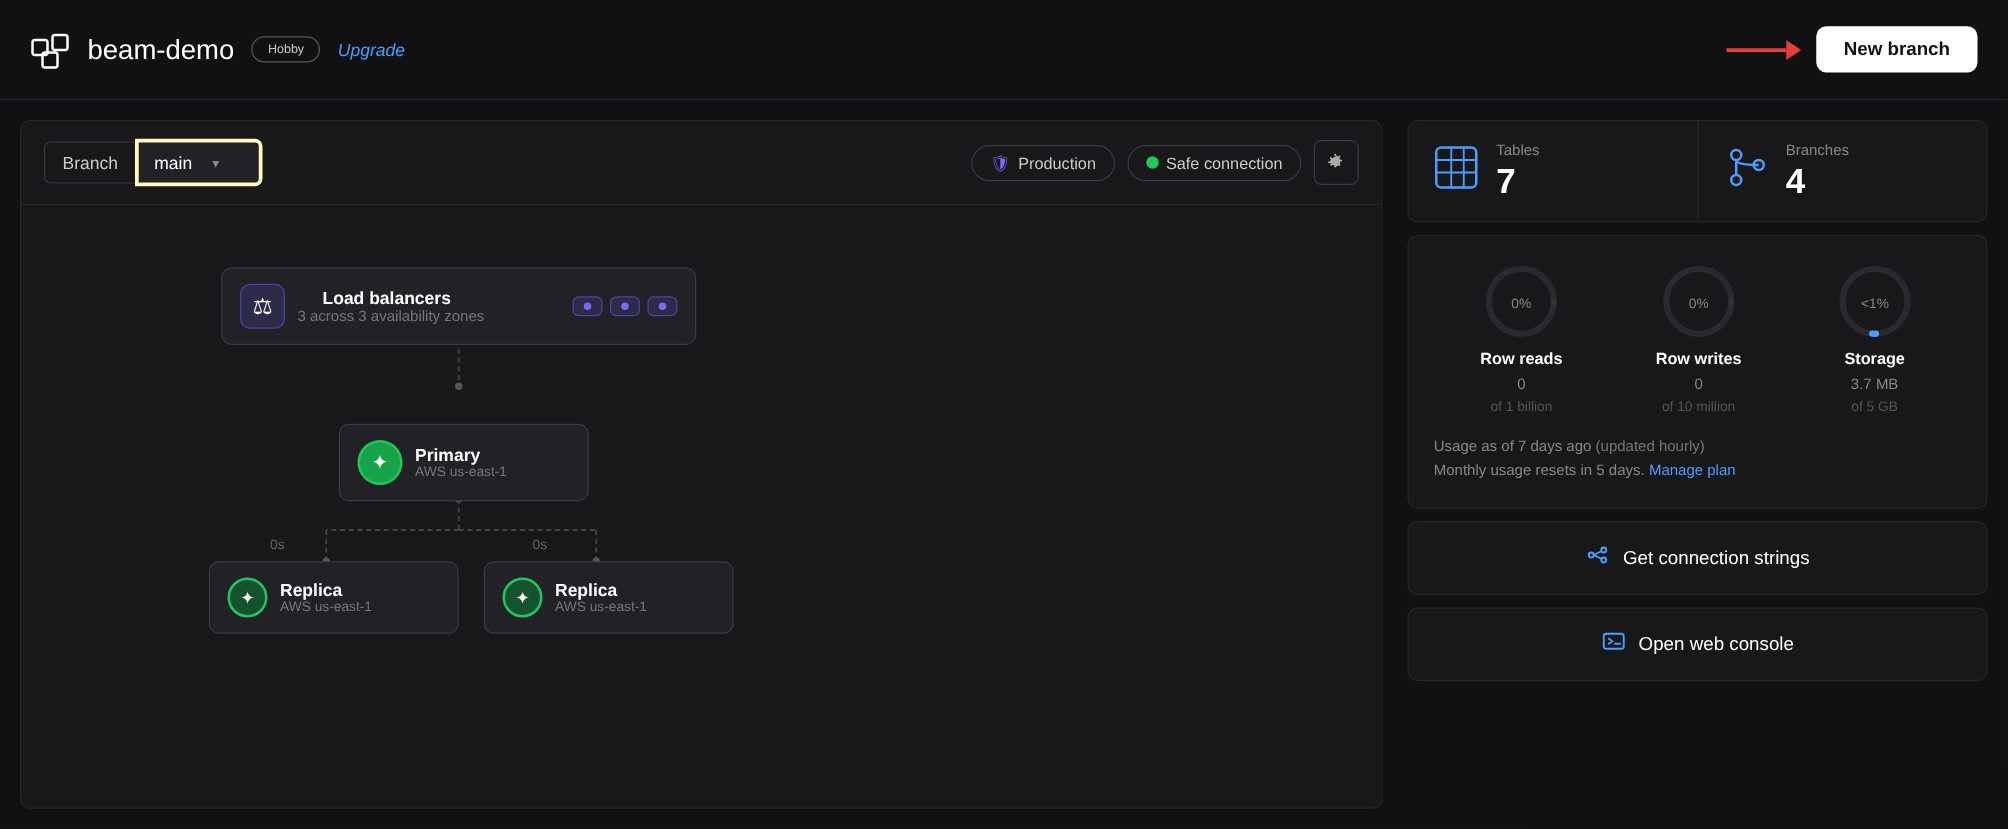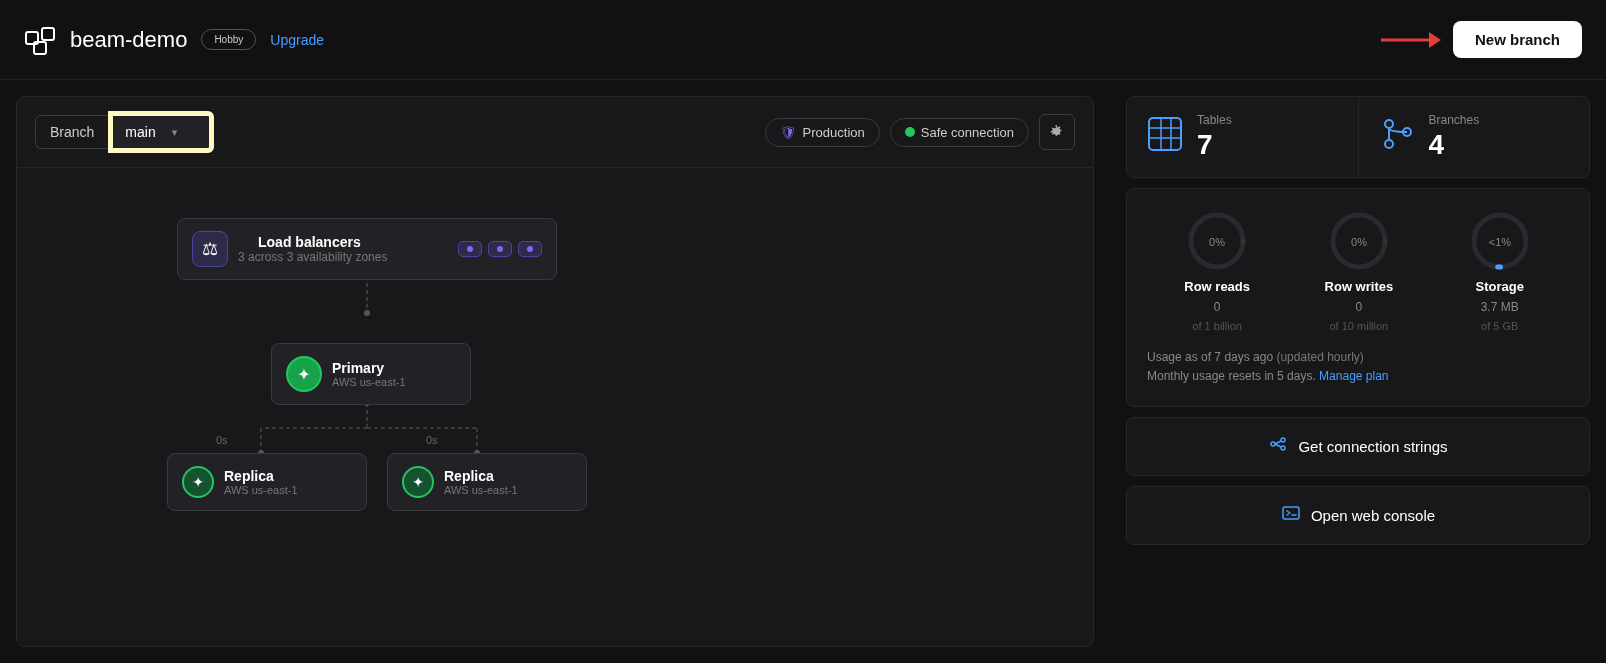--- a/index.html
+++ b/index.html
@@ -41,20 +41,21 @@
       border-radius: 20px;
       padding: 4px 12px;
       font-size: 10px;
       color: #ccc;
     }
     .upgrade-link {
       color: #4a9eff;
       font-size: 14px;
       text-decoration: none;
       cursor: pointer;
+      font-style: italic;
     }
     .new-branch-btn {
       background: #fff;
       color: #111;
       border: none;
       border-radius: 8px;
       padding: 10px 22px;
       font-size: 15px;
       font-weight: 600;
       cursor: pointer;
@@ -62,21 +63,21 @@
     .header-right {
       display: flex;
       align-items: center;
       gap: 12px;
     }
 
     
     .main-content {
       display: flex;
       height: calc(663px - 80px);
-      gap: 16px;
+      gap: 4px;
     }
 
     
     .left-panel {
       flex: 1;
       background: #18181b;
       border: 1px solid #27272a;
       margin: 16px;
       border-radius: 8px;
       overflow: hidden;
@@ -100,21 +101,21 @@
       background: transparent;
       border: 1px solid #3a3a3f;
       border-right: none;
       border-radius: 6px 0 0 6px;
       padding: 8px 14px;
       font-size: 14px;
       color: #ccc;
     }
     .branch-select {
       background: #222226;
-      border: 5px solid #fef9c3;
+      border: 3px solid #fef9c3;
       border-radius: 0 6px 6px 0;
       padding: 8px 32px 8px 12px;
       font-size: 14px;
       color: #fff;
       cursor: pointer;
       position: relative;
       display: flex;
       align-items: center;
       gap: 8px;
     }

